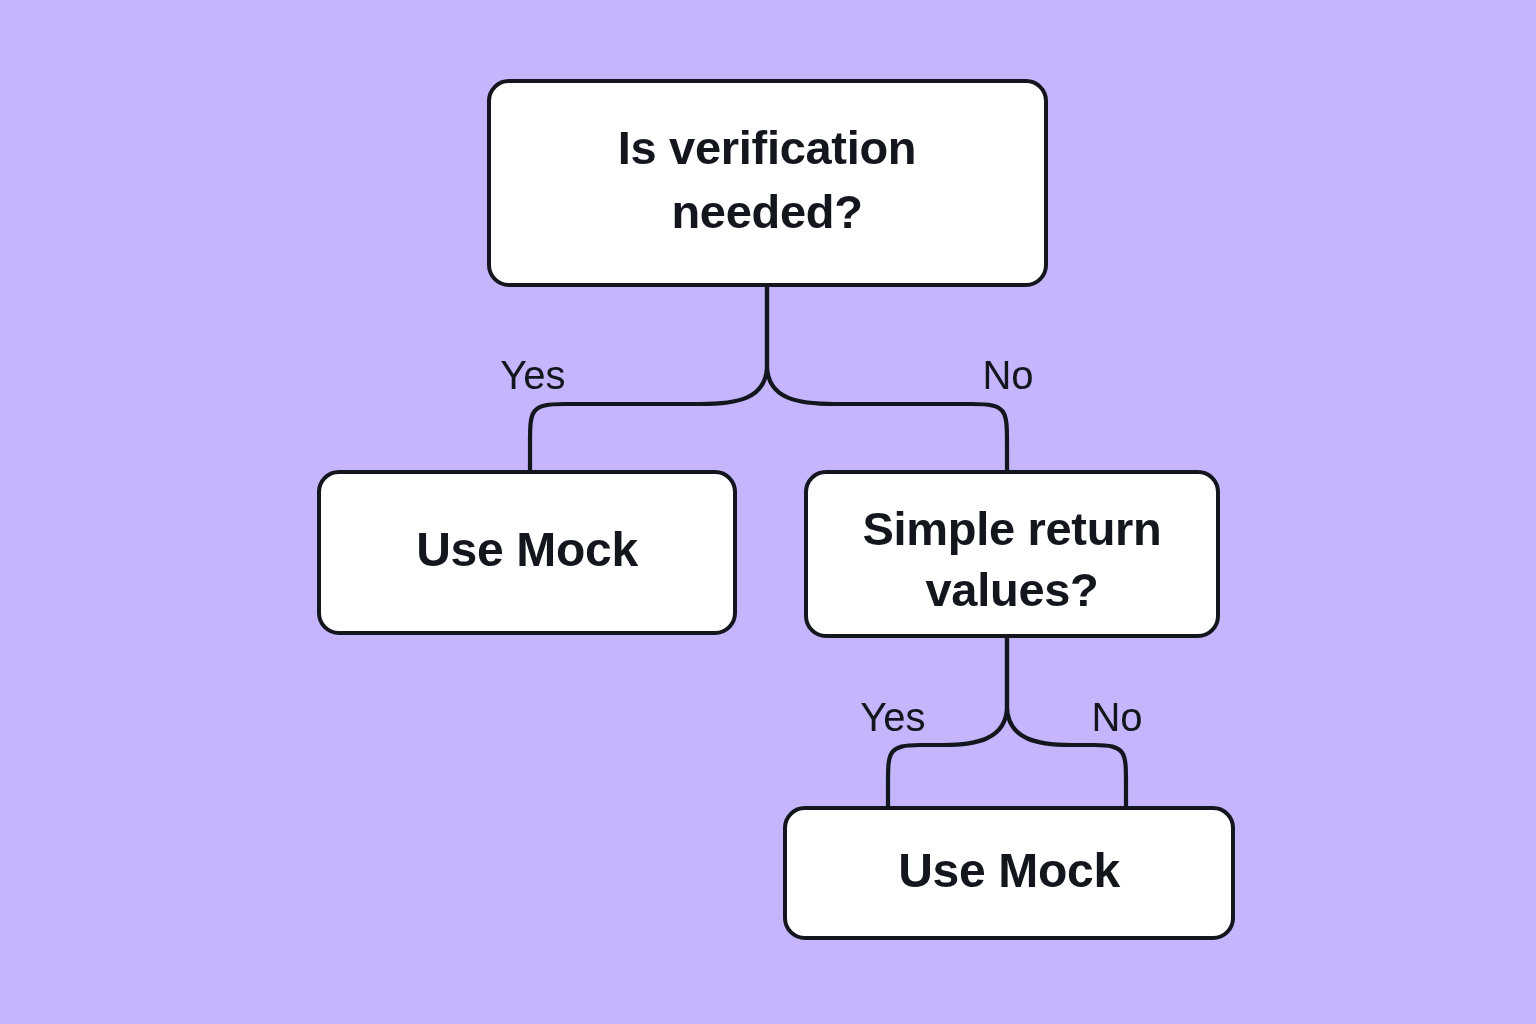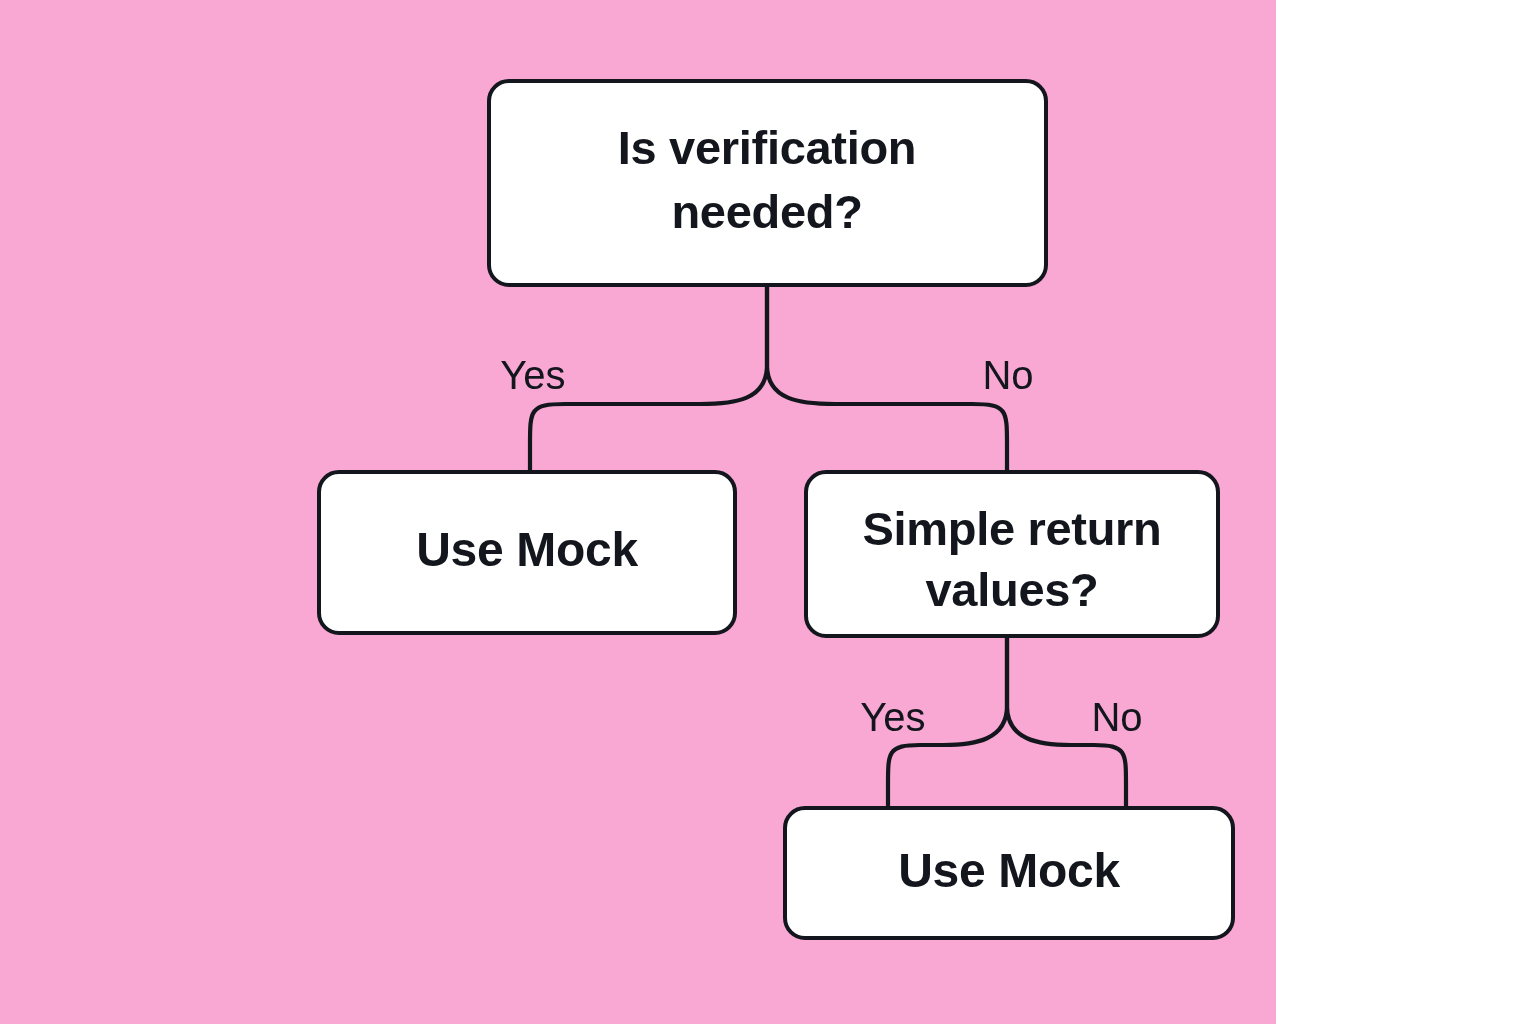--- a/index.html
+++ b/index.html
@@ -9,23 +9,23 @@
     background: #ffffff;
   }
   body {
     width: 1536px;
     height: 1024px;
     font-family: "Liberation Sans", sans-serif;
     overflow: hidden;
   }
   #diagram-root {
     position: relative;
-    width: 1276px;
+    width: 1536px;
     height: 1024px;
-    background: #f9a8d4;
+    background: #c4b5fd;
   }
   svg.flow {
     position: absolute;
     inset: 0;
     width: 1536px;
     height: 1024px;
     display: block;
   }
   .node-shape {
     fill: #ffffff;

